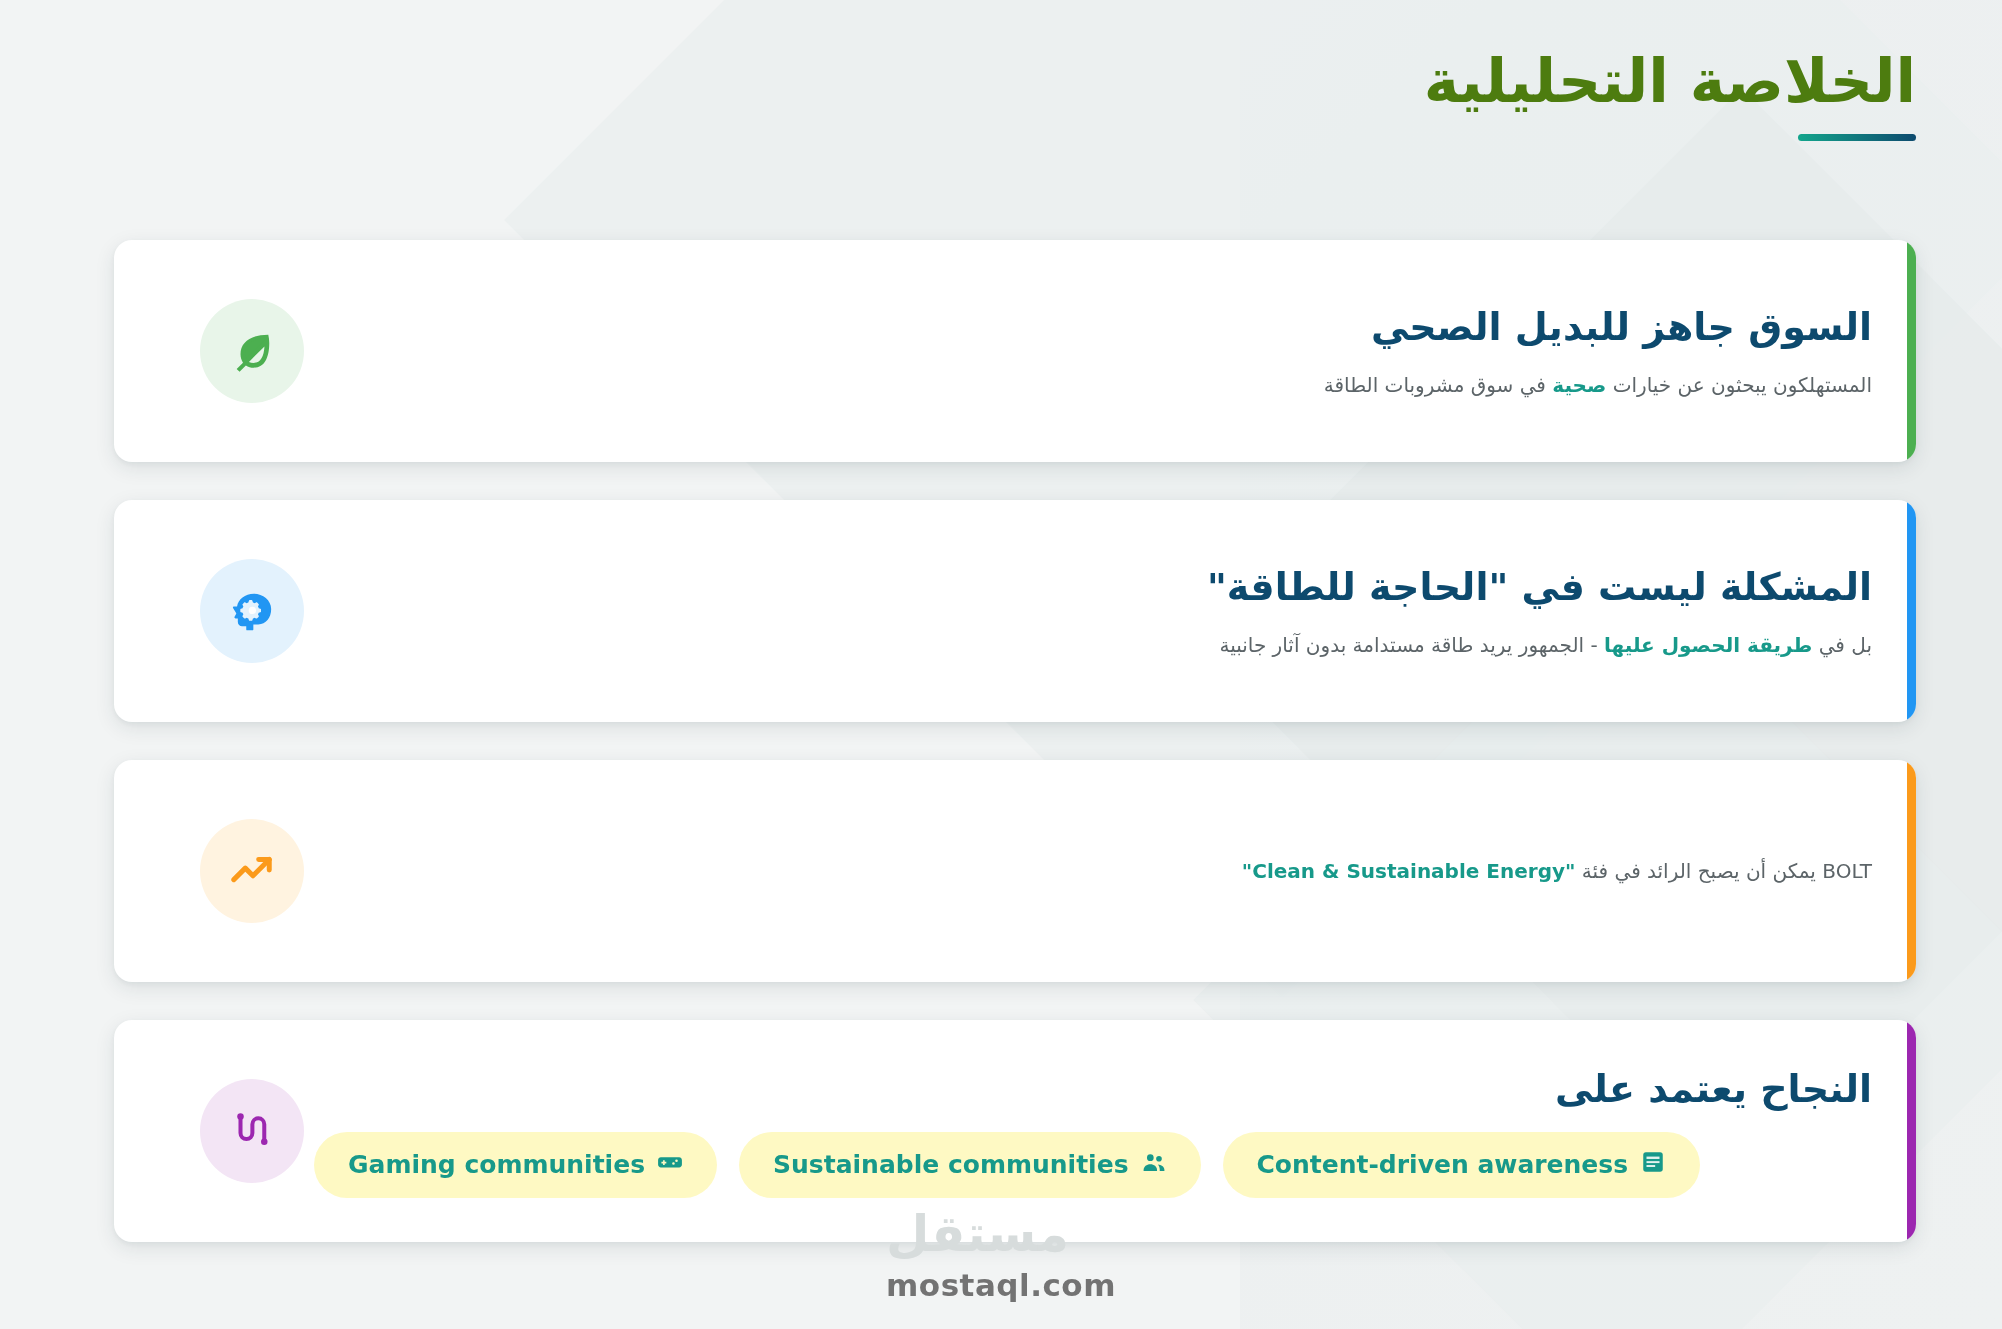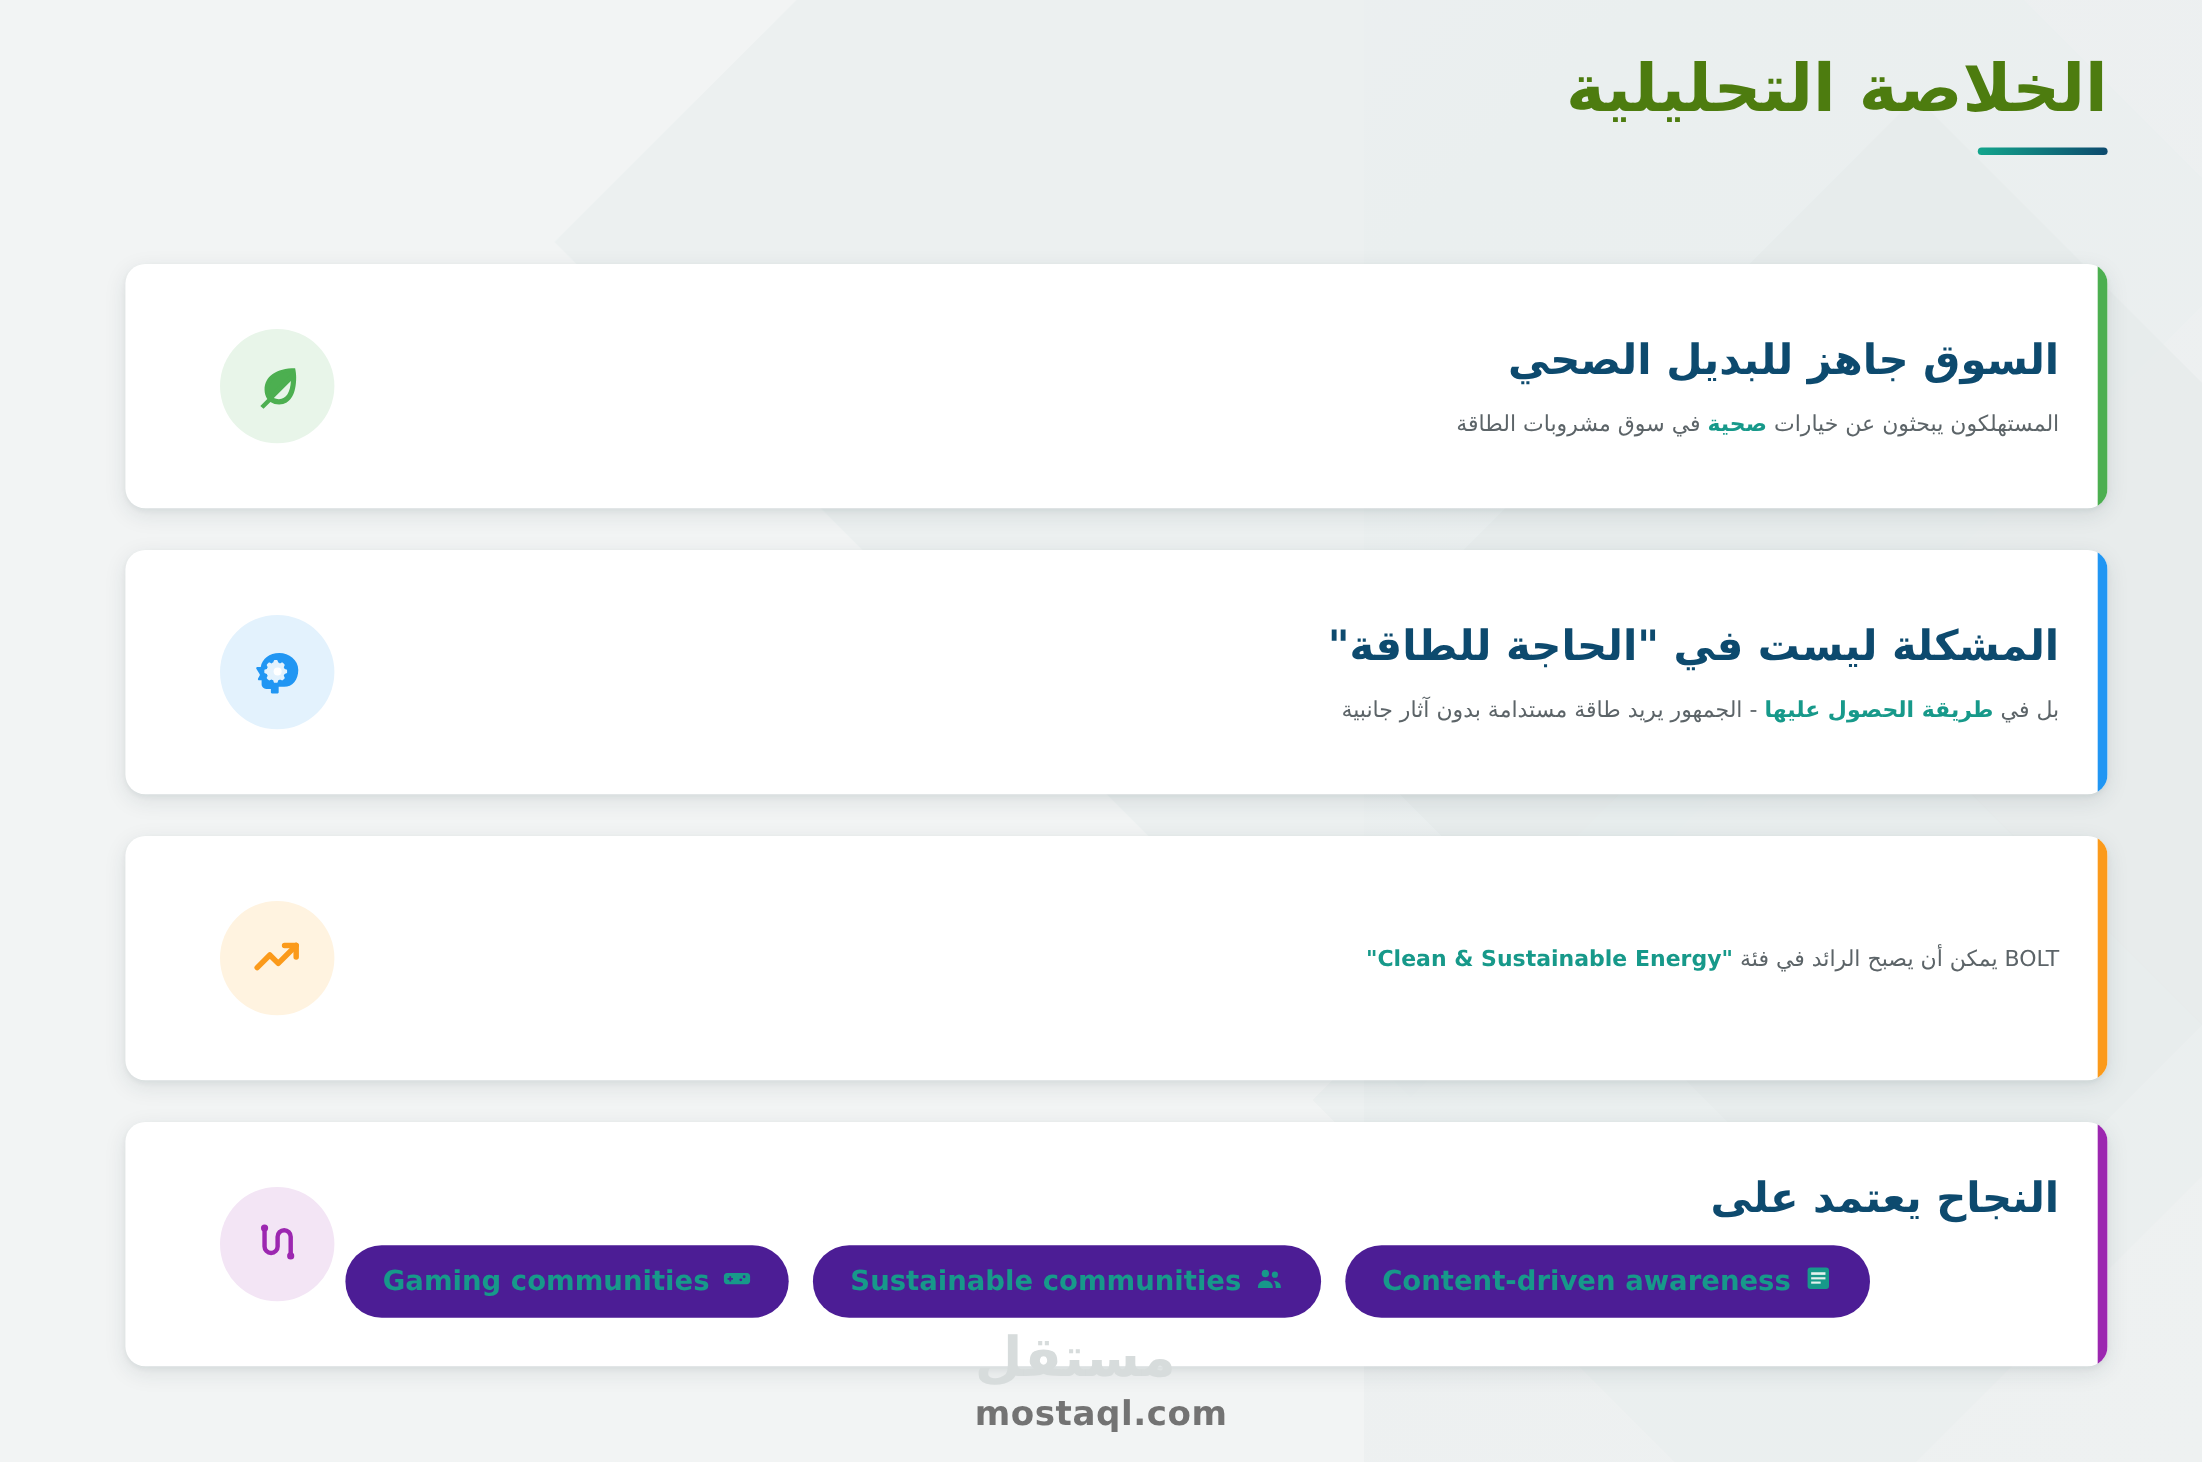--- a/index.html
+++ b/index.html
@@ -152,21 +152,21 @@
   
   .badge-row {
     display: flex;
     flex-direction: row;
     gap: 22px;
     justify-content: flex-end;
     flex-wrap: wrap;
     margin-top: 8px;
   }
   .chip {
-    background: #4c1d95;
+    background: #fef9c3;
     color: #17998a;
     font-size: 25px;
     font-weight: 700;
     border-radius: 999px;
     padding: 17px 34px;
     display: flex;
     align-items: center;
     gap: 12px;
     direction: ltr;
     white-space: nowrap;

